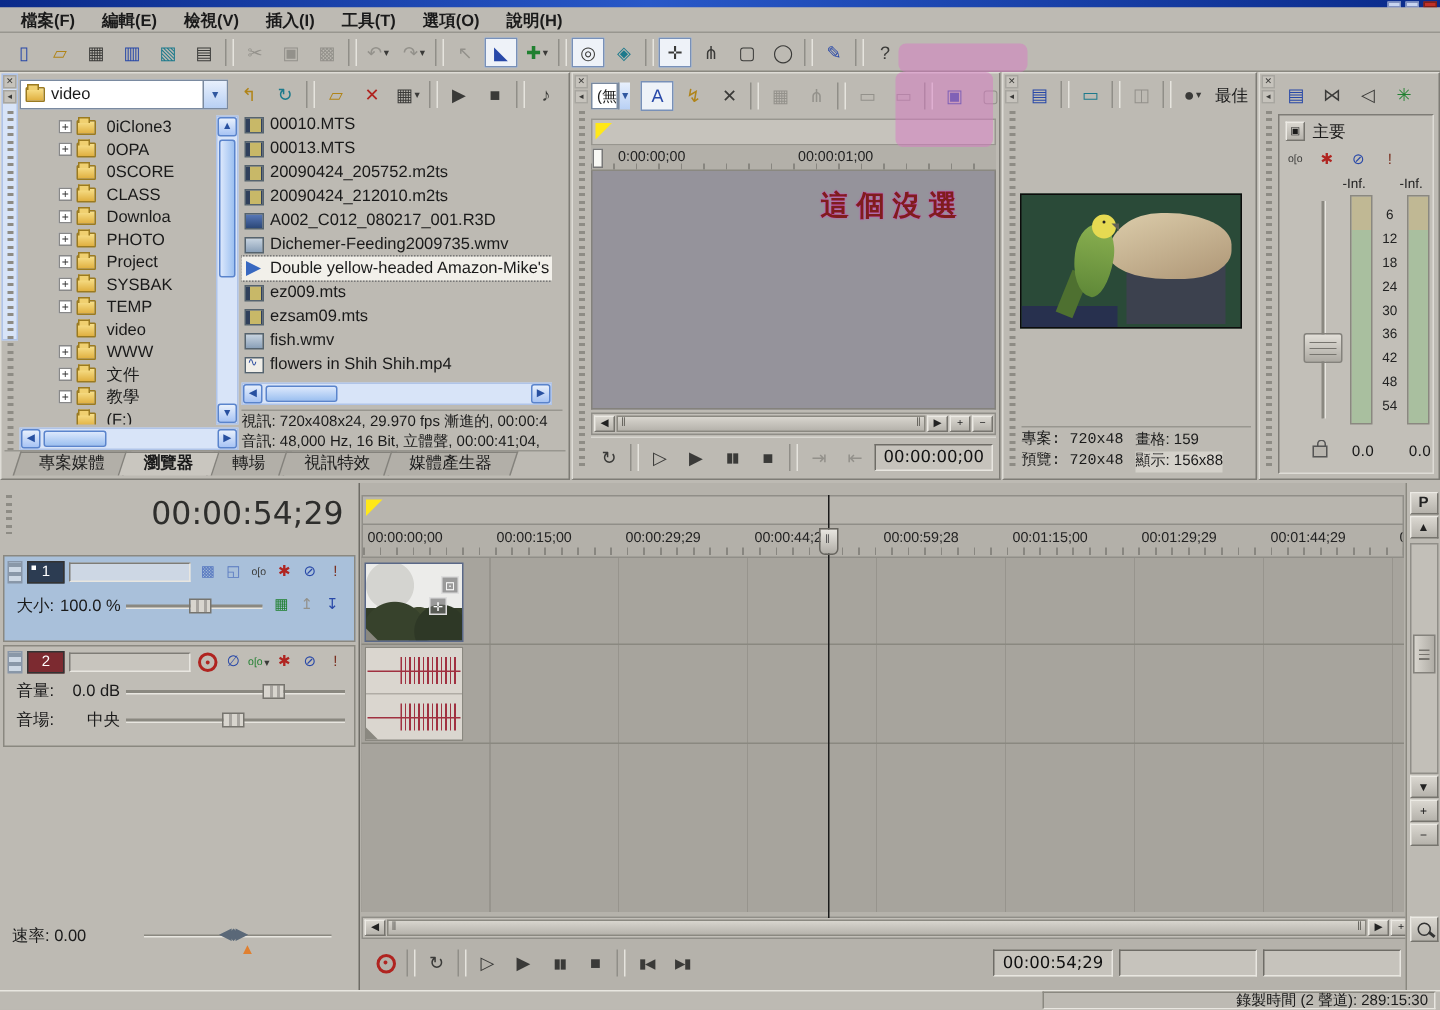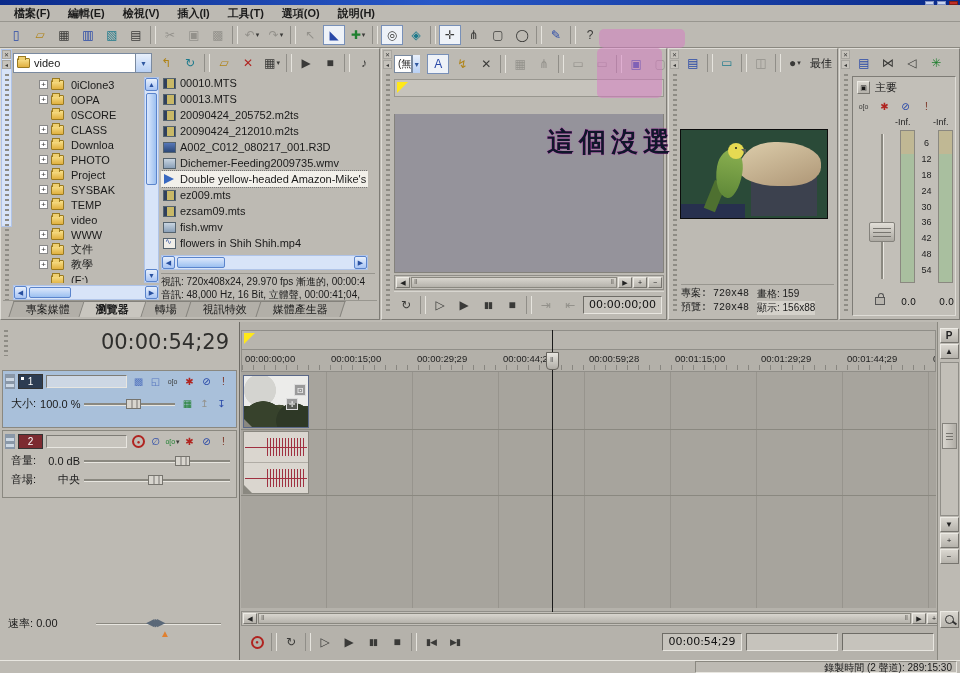--- a/index.html
+++ b/index.html
@@ -196,21 +196,21 @@
 .zg::after{content:"";position:absolute;left:11px;top:10px;width:5px;height:2px;background:#333;transform:rotate(40deg);}
 
 
 #statusbar{position:absolute;left:0;top:660px;width:960px;height:14px;background:#bdbab3;border-top:1px solid #e8e6e0;font-size:10px;}
 .status-cell{position:absolute;right:3px;top:0;width:262px;height:12px;border:1px solid;border-color:#8a8880 #e8e6e0 #e8e6e0 #8a8880;padding:0 4px;text-align:right;line-height:11px;white-space:nowrap;}
 
 
 .hl{position:absolute;background:rgba(216,122,196,.5);border-radius:5px;z-index:60;}
 #hl1{left:599px;top:29px;width:86px;height:19px;}
 #hl2{left:597px;top:48px;width:65px;height:50px;}
-.anno{position:absolute;left:547px;top:124px;font-size:27px;font-weight:bold;color:#0f172a;letter-spacing:5px;z-index:61;text-shadow:0 0 1px #e822cc;}
+.anno{position:absolute;left:547px;top:124px;font-size:19px;font-weight:bold;color:#7f1d1d;letter-spacing:5px;z-index:61;text-shadow:0 0 1px #e822cc;}
 </style>
 </head>
 <body>
 
 <div id="app">
 
   <div id="titlebar">
     <span class="cap-btn" style="right:26px"></span>
     <span class="cap-btn" style="right:14px"></span>
     <span class="cap-btn cap-close" style="right:2px"></span>
@@ -558,20 +558,25 @@
             <i>▣</i>
           </span>
           <span class="tbtn dis">
             <i>▢</i>
           </span>
       </div>
     </div>
     <div class="marker-strip">
         <span class="flag"></span>
       </div>
+    <div class="t-ruler">
+      <span class="rmark"></span>
+      <span class="rlab" style="left:18px">0:00:00;00</span>
+      <span class="rlab" style="left:138px">00:00:01;00</span>
+    </div>
     <div class="t-body"></div>
     <div class="gsb-h" id="t-hsb">
       <span class="ga b3">◀</span>
       <span class="gthumb"></span>
       <span class="ga b3">▶</span>
       <span class="ga b3">+</span>
       <span class="ga b3">−</span>
     </div>
     <div class="t-transport">
       <span class="tbrow">

